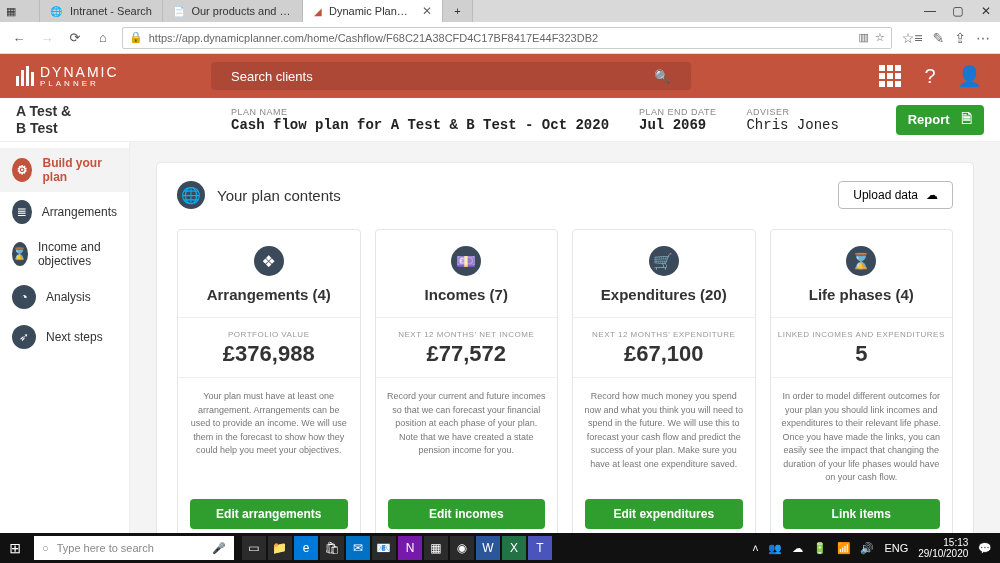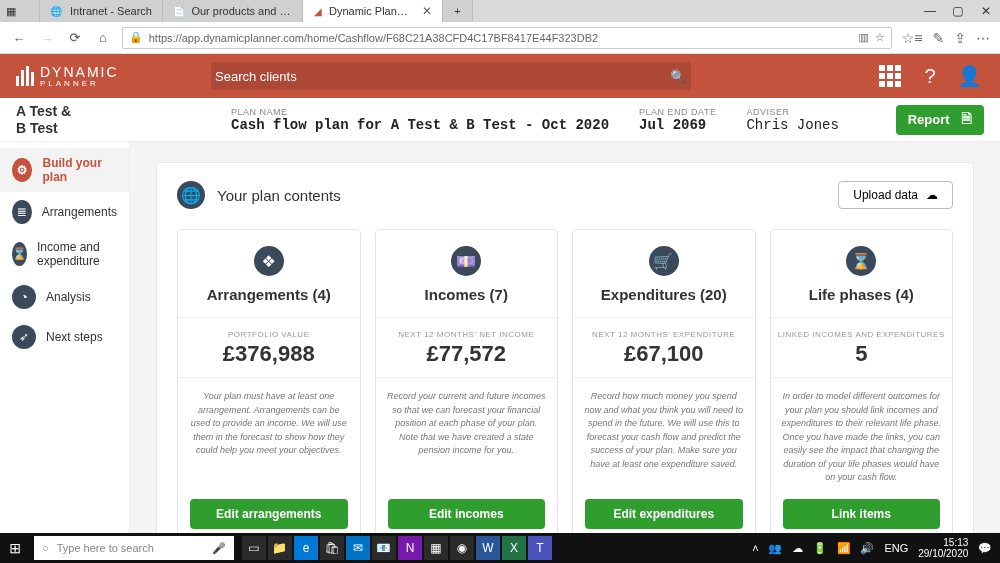--- a/index.html
+++ b/index.html
@@ -18,21 +18,21 @@
   .urlbar { flex:1; height:22px; border:1px solid #ccc; border-radius:2px; display:flex; align-items:center; padding:0 6px; font-size:11px; color:#666; gap:6px; }
   .url-ext { display:flex; gap:10px; color:#666; font-size:14px; }
 
   
   .app-header { height:44px; background:#c4533d; display:flex; align-items:center; padding:0 16px; }
   .brand { color:#fff; display:flex; align-items:center; gap:6px; }
   .brand-bars { display:flex; gap:2px; align-items:flex-end; height:20px; }
   .brand-bars span { width:3px; background:#fff; display:inline-block; }
   .brand-title { font-size:14px; letter-spacing:2px; font-weight:300; line-height:1; }
   .brand-sub { font-size:8px; letter-spacing:3px; }
-  .search { flex:0 0 480px; margin:0 auto; height:28px; background:rgba(0,0,0,0.12); border-radius:4px; display:flex; align-items:center; padding:0 4px; color:#fff; font-size:13px; }
+  .search { flex:0 0 480px; margin:0 auto; height:28px; background:rgba(0,0,0,0.12); border-radius:4px; display:flex; align-items:center; padding:0 20px; color:#fff; font-size:13px; }
   .hdr-icons { margin-left:auto; display:flex; gap:12px; }
   .hdr-icons .i { width:28px; height:28px; color:#fff; display:flex; align-items:center; justify-content:center; font-size:20px; }
   .grid-icon { display:grid; grid-template-columns:repeat(3,6px); grid-template-rows:repeat(3,6px); gap:2px; }
   .grid-icon span { background:#fff; }
 
   
   .plan-meta { height:44px; background:#fff; border-bottom:1px solid #eee; display:flex; align-items:center; padding:8px 16px; }
   .client { font-size:14px; font-weight:700; line-height:1.15; width:140px; }
   .meta-block { margin-left:140px; }
   .meta-block .lbl { font-size:9px; color:#888; letter-spacing:.5px; text-transform:uppercase; }
@@ -56,21 +56,21 @@
   .head-row .left { display:flex; align-items:center; gap:12px; }
   .globe { width:28px; height:28px; border-radius:50%; background:#3a4a5a; color:#fff; display:flex; align-items:center; justify-content:center; font-size:16px; }
   .upload-btn { border:1px solid #bbb; background:#fff; border-radius:4px; padding:6px 14px; display:flex; align-items:center; gap:8px; font-size:12px; }
 
   .cards { display:grid; grid-template-columns:repeat(4,1fr); gap:14px; }
   .pcard { border:1px solid #e6e6e6; border-radius:4px; text-align:center; display:flex; flex-direction:column; }
   .pcard .icon { width:30px; height:30px; border-radius:50%; background:#3a4a5a; margin:16px auto 10px; display:flex; align-items:center; justify-content:center; color:#fff; font-size:16px; }
   .pcard h3 { font-size:15px; font-weight:700; padding-bottom:14px; border-bottom:1px solid #eee; }
   .pcard .stat-lbl { font-size:8px; letter-spacing:.5px; color:#999; text-transform:uppercase; margin-top:12px; }
   .pcard .stat-val { font-size:22px; font-weight:700; margin:2px 0 10px; }
-  .pcard .desc { font-size:9px; color:#777; line-height:1.5; padding:0 10px 14px; flex:1; border-top:1px solid #eee; padding-top:12px;font-style:italic; }
+  .pcard .desc { font-size:9px; color:#777; line-height:1.5; padding:0 10px 14px; flex:1; border-top:1px solid #eee; padding-top:12px; }
   .pcard .action { margin:0 12px 14px; background:#2f9e2f; color:#fff; border:none; border-radius:4px; padding:8px 0; font-size:12px; font-weight:600; }
 
   
   .taskbar { position:fixed; bottom:0; left:0; right:0; height:30px; background:#111; display:flex; align-items:center; color:#fff; font-size:11px; }
   .taskbar .start { width:30px; text-align:center; font-size:14px; }
   .taskbar .search-box { background:#fff; color:#888; height:24px; display:flex; align-items:center; padding:0 8px; gap:8px; width:200px; margin-left:4px; }
   .taskbar .tray { margin-left:auto; display:flex; align-items:center; gap:10px; padding:0 8px; }
   .taskbar .apps { display:flex; gap:2px; margin-left:8px; }
   .taskbar .apps span { width:24px; height:24px; background:#2b2b2b; display:inline-flex; align-items:center; justify-content:center; font-size:12px; }
   .clock { line-height:1.1; font-size:10px; text-align:right; }
@@ -185,21 +185,21 @@
     <div class="side-item active">
       <span class="ico">⚙</span>
       <span>Build your plan</span>
     </div>
     <div class="side-item">
       <span class="ico">≣</span>
       <span>Arrangements</span>
     </div>
     <div class="side-item">
       <span class="ico">⌛</span>
-      <span style="line-height:1.2">Income and expenditure</span>
+      <span style="line-height:1.2">Income and objectives</span>
     </div>
     <div class="side-item">
       <span class="ico">◔</span>
       <span>Analysis</span>
     </div>
     <div class="side-item">
       <span class="ico">➶</span>
       <span>Next steps</span>
     </div>
   </div>

